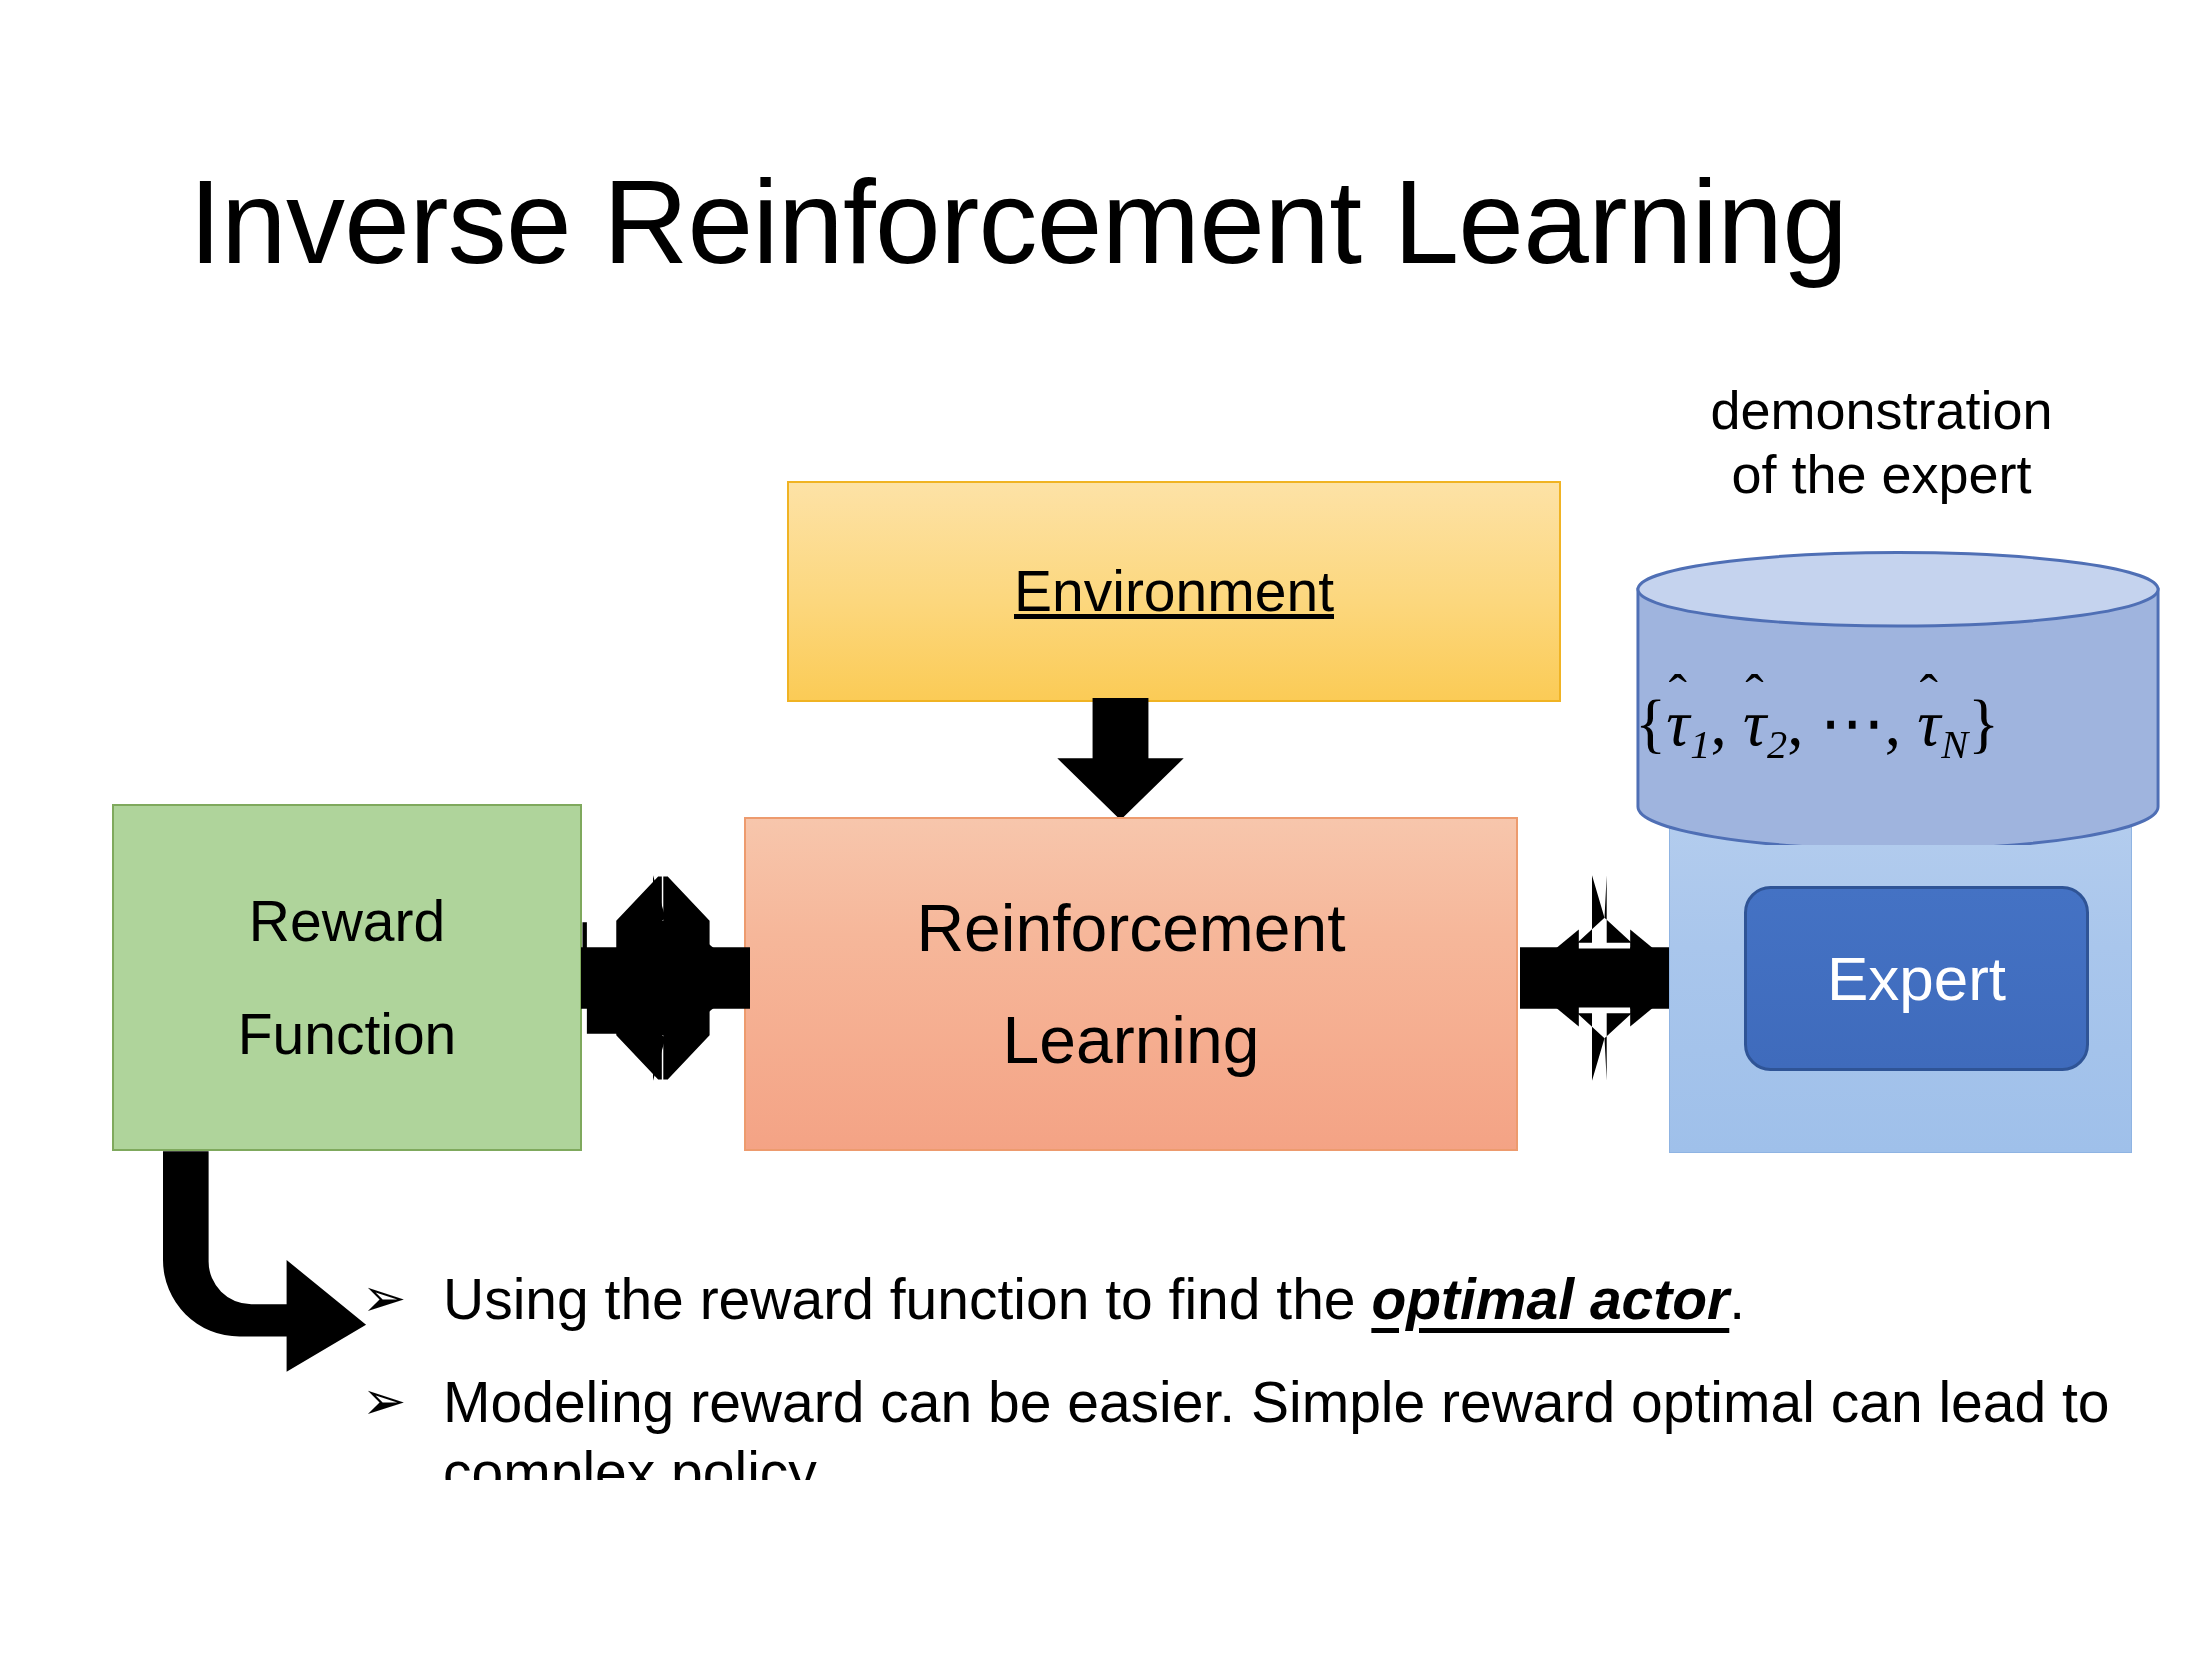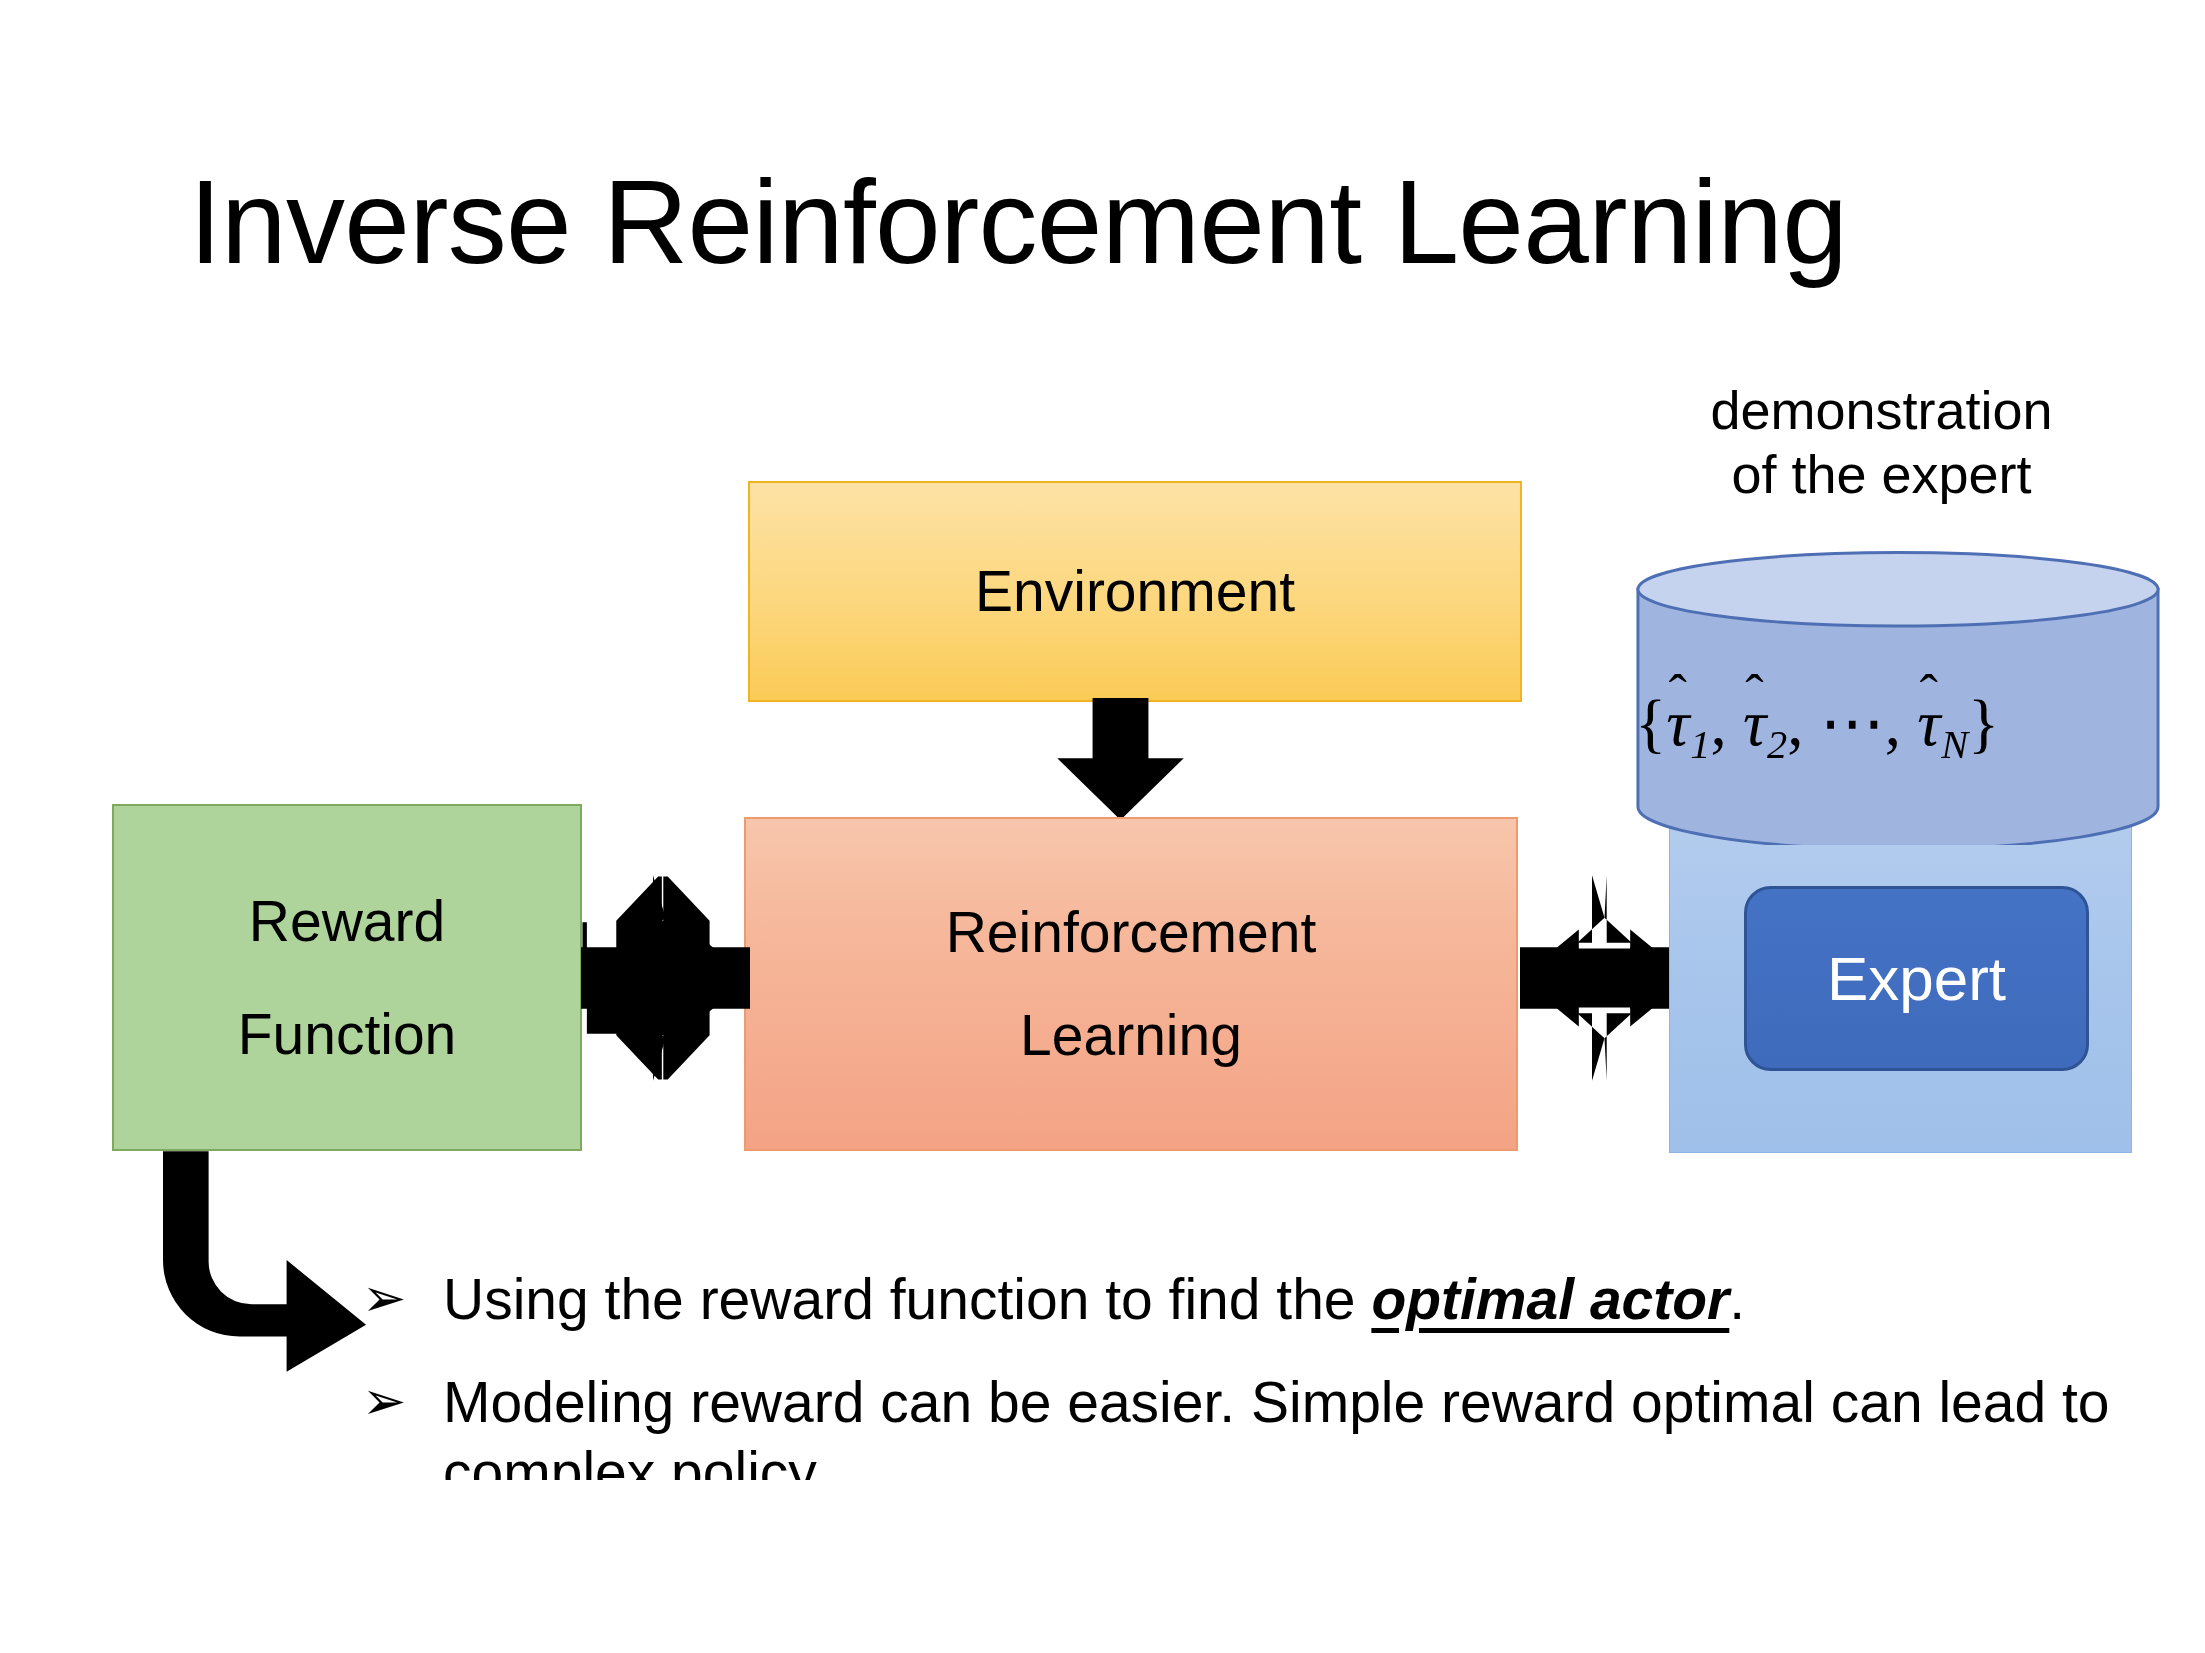--- a/index.html
+++ b/index.html
@@ -39,45 +39,46 @@
     box-sizing: border-box;
     display: flex;
     align-items: center;
     justify-content: center;
     text-align: center;
     color: #000000;
   }
 
   
   #env-box {
-    left: 748px;
+    left: 787px;
     top: 481px;
     width: 774px;
     height: 221px;
     background: linear-gradient(to bottom, #FDE2A6 0%, #FCD77D 55%, #FBCB56 100%);
     border: 2.9px solid #F0B323;
+    text-decoration: underline;
   }
   #env-label {
     font-size: 57px;
     font-weight: 400;
     line-height: 1;
   }
 
   
   #rl-box {
     left: 744px;
     top: 817px;
     width: 774px;
     height: 334px;
     background: linear-gradient(to bottom, #F7C6AC 0%, #F6B79A 35%, #F4A385 100%);
     border: 2.2px solid #ED9B6E;
     flex-direction: column;
   }
   #rl-label-1, #rl-label-2 {
-    font-size: 57px;
+    font-size: 66px;
     font-weight: 400;
     line-height: 1;
   }
   #rl-label-1 { margin-bottom: 46px; }
 
   
   #reward-box {
     left: 112px;
     top: 804px;
     width: 470px;

